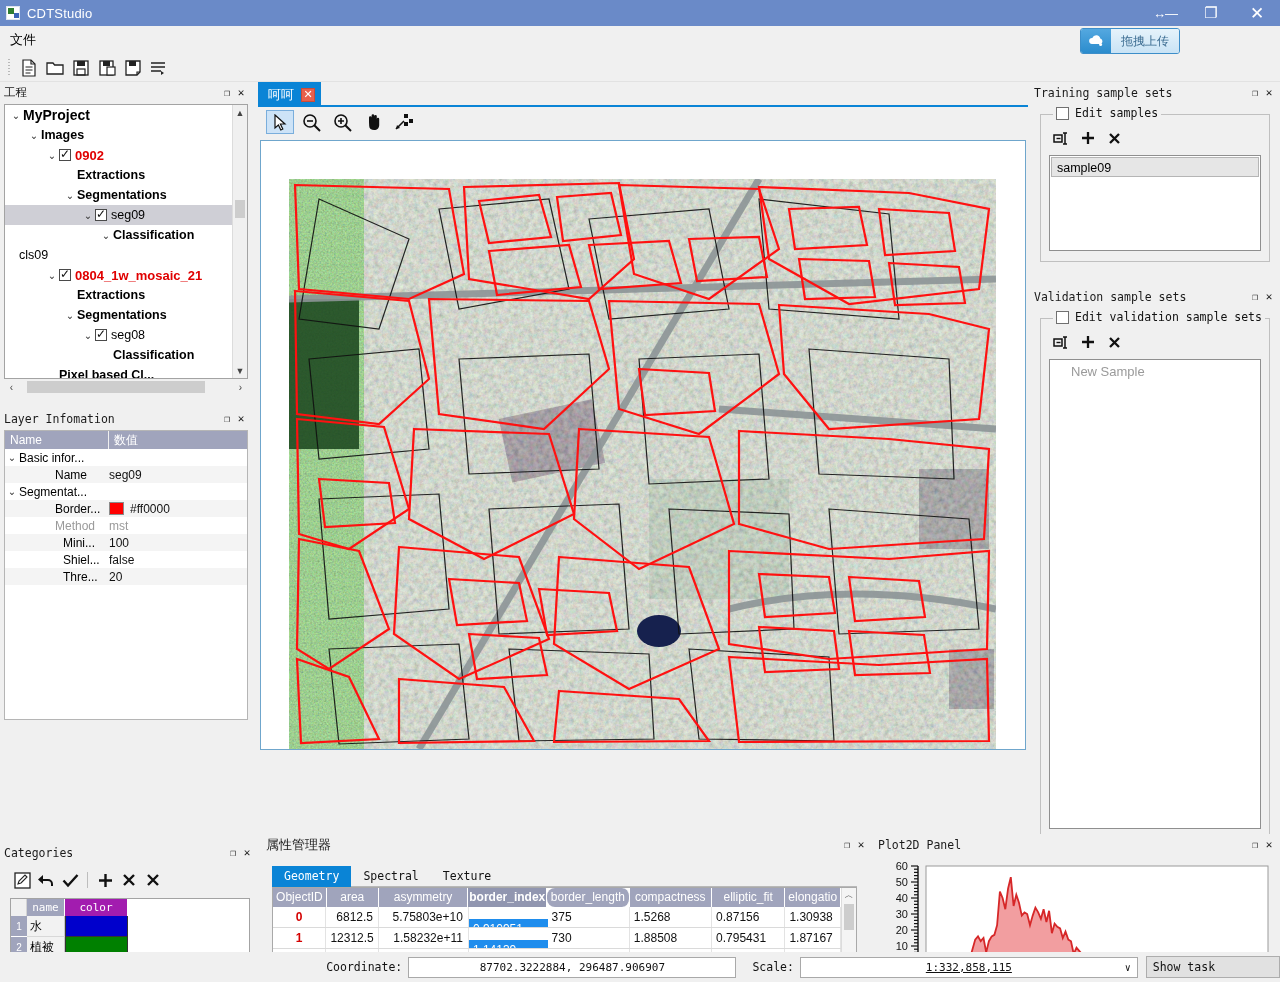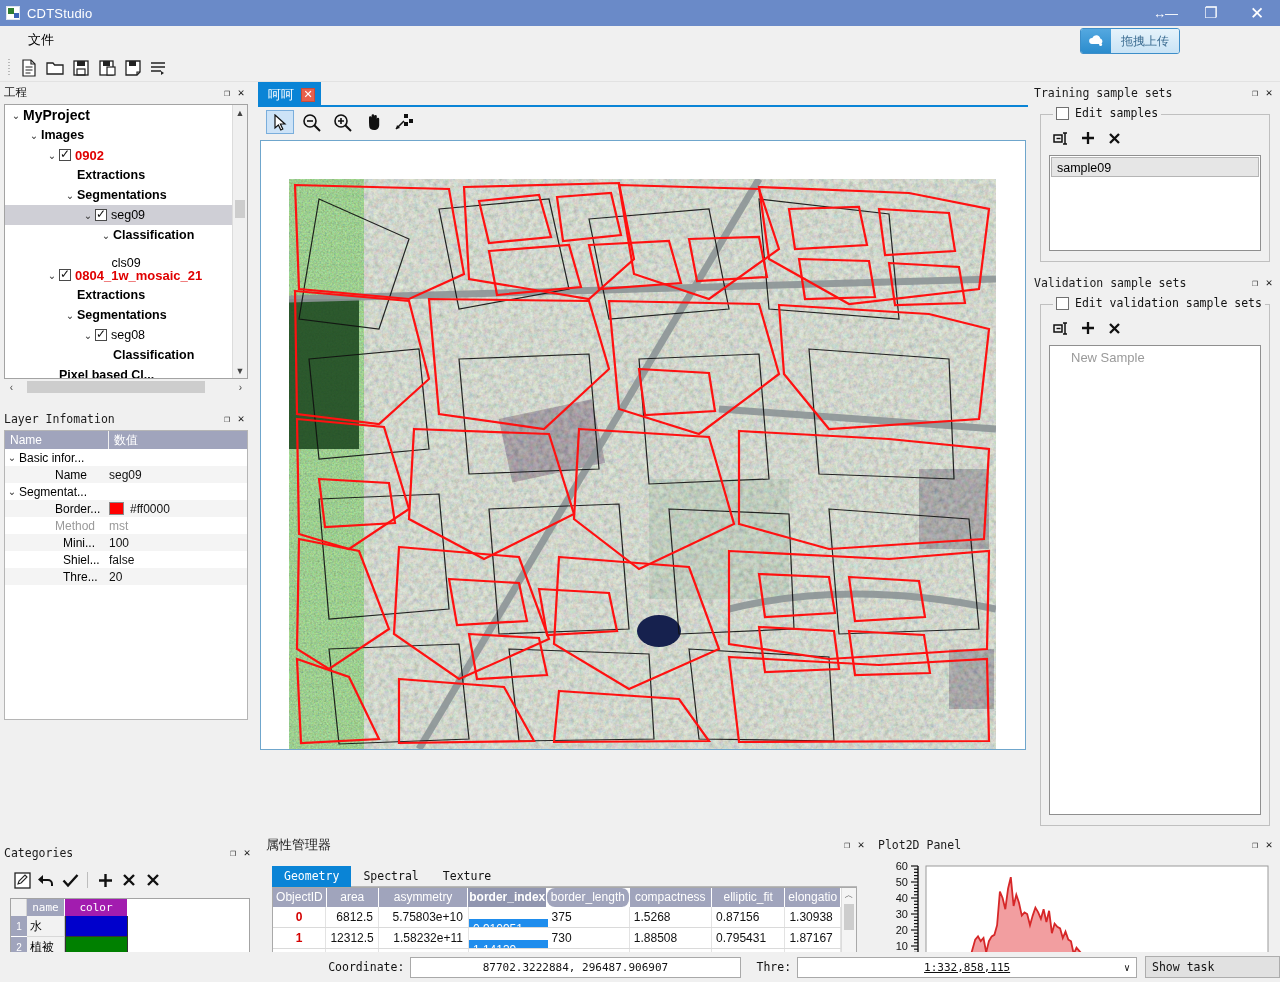--- a/index.html
+++ b/index.html
@@ -34,21 +34,21 @@
     width: 46px; height: 26px; display: flex; align-items: center;
     justify-content: center; color: #ffffff; font-size: 15px;
   }
   #win-buttons .wb.close { font-size: 17px; }
   .glyph-min { font-size: 13px; letter-spacing: -1px; }
   
   #menubar {
     height: 28px; background: #f0f0f0; display: flex; align-items: center;
     position: relative; border-bottom: 0px;
   }
-  #menubar .menu-item { padding: 4px 28px; font-size: 13px; color: #000; }
+  #menubar .menu-item { padding: 4px 10px; font-size: 13px; color: #000; }
   #upload-btn {
     position: absolute; right: 100px; top: 2px;
     height: 26px; display: flex; align-items: stretch;
     border: 1px solid #3d8ec9; border-radius: 3px; overflow: hidden;
   }
   #upload-btn .ub-icon {
     width: 30px; background: linear-gradient(#54a8e0,#2b8ccd);
     display: flex; align-items: center; justify-content: center;
     color: #fff; font-size: 15px;
   }
@@ -204,21 +204,21 @@
   .gb-toolbar .gt-ico { width: 26px; height: 22px; display: flex; align-items: center; justify-content: center; }
   .listbox {
     position: absolute; left: 8px; right: 8px; top: 40px; bottom: 10px;
     background: #ffffff; border: 1px solid #8f8f8f;
   }
   .lb-item {
     height: 20px; line-height: 20px; padding-left: 5px; font-size: 12.5px;
     background: #e6e6e6; border: 1px solid #b5b5b5; margin: 1px;
   }
   .lb-placeholder { padding: 4px 0 0 21px; font-size: 13px; color: #9a9a9a; }
-  #valid-panel { left: 1030px; top: 190px; width: 250px; height: 562px; }
+  #valid-panel { left: 1030px; top: 204px; width: 250px; height: 562px; }
 
   
   #attr-panel { left: 262px; top: 752px; width: 610px; height: 200px; }
   .attr-title { font-family: "Liberation Sans", sans-serif; font-size: 13px; }
   #attr-tabs { position: absolute; left: 10px; top: 32px; height: 21px; display: flex;
      border-bottom: 1px solid #b8b8b8; width: 585px; }
   .attr-tab {
     padding: 0 12px; height: 21px; line-height: 21px;
     font-family: "DejaVu Sans Mono", monospace; font-size: 11.5px; color: #111;
   }
@@ -386,21 +386,21 @@
           </div>
           <div class="tnode sel" style="padding-left: 76px;">
             <span class="chev">⌄</span>
             <span class="cb checked"></span>
             <span class="tlabel ">seg09</span>
           </div>
           <div class="tnode" style="padding-left: 94px;">
             <span class="chev">⌄</span>
             <span class="tlabel t-bold">Classification</span>
           </div>
-          <div class="tnode" style=" flex-direction: column;">
+          <div class="tnode" style="">
             <span class="chev blank">·</span>
             <span class="tlabel ">cls09</span>
           </div>
           <div class="tnode" style="padding-left: 40px;">
             <span class="chev">⌄</span>
             <span class="cb checked"></span>
             <span class="tlabel t-red">0804_1w_mosaic_21</span>
           </div>
           <div class="tnode" style="padding-left: 58px;">
             <span class="chev blank">·</span>
@@ -987,19 +987,19 @@
         </svg>
     </div>
   </div>
 
 </div>
 
 <div id="statusbar">
   <div style="width:338px"></div>
   <div class="sb-label">Coordinate:</div>
   <div id="coord-field">87702.3222884, 296487.906907</div>
-  <div class="sb-label">Thre:</div>
+  <div class="sb-label">Scale:</div>
   <div id="scale-field">
     <span>1:332,858,115</span>
     <span class="cv">∨</span>
   </div>
   <div id="task-btn">Show task progress</div>
 </div>
 
 </body></html>

